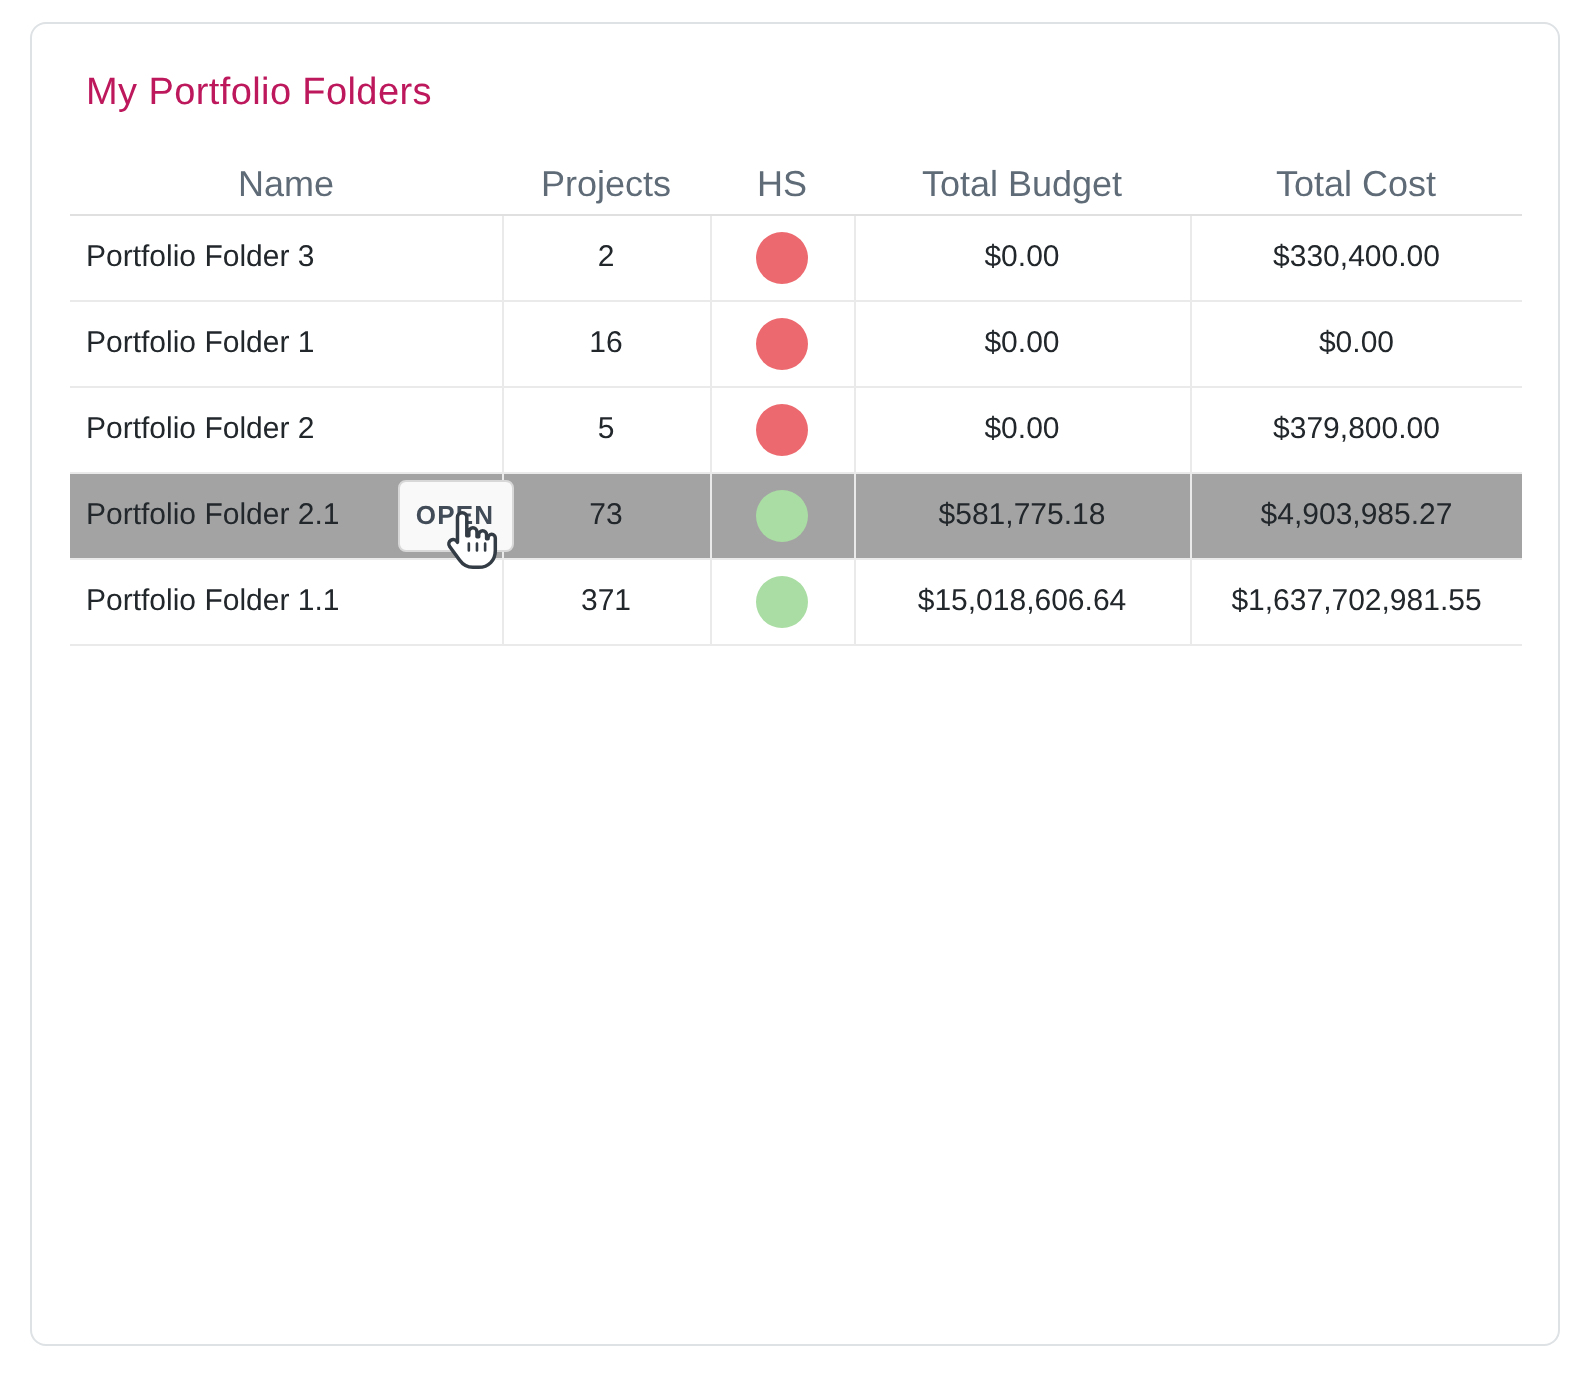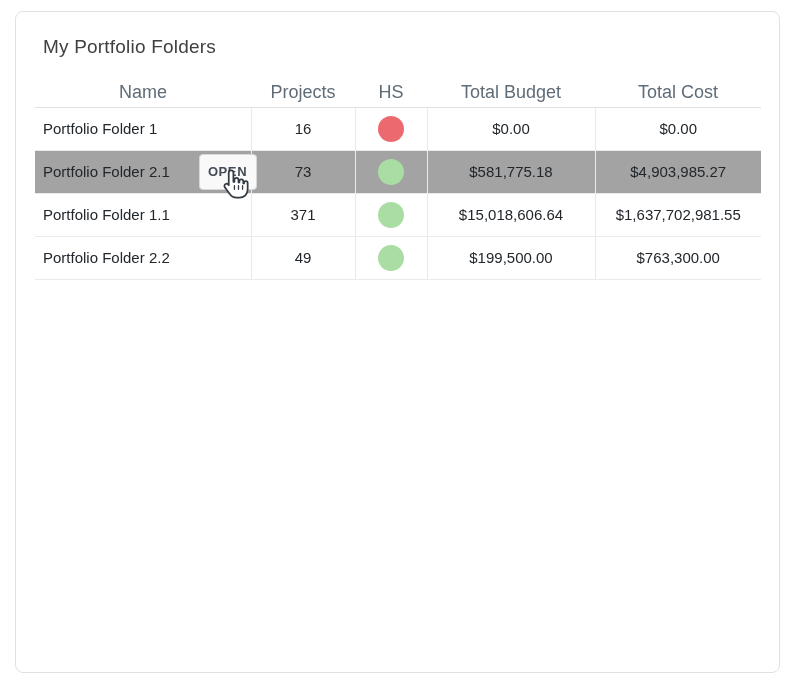--- a/index.html
+++ b/index.html
@@ -16,21 +16,21 @@
     left: 15px; top: 11px;
     width: 765px; height: 662px;
     background: #ffffff;
     border: 1px solid #dee2e5;
     border-radius: 8px;
   }
   .card-title {
     margin: 24px 0 0 27px;
     font-size: 19px;
     font-weight: normal;
-    color: #404040;
+    color: #be185d;
     letter-spacing: 0.2px;
   }
   table.folders {
     border-collapse: collapse;
     table-layout: fixed;
     margin: 21px 0 0 19px;
     width: 726px;
   }
   thead th {
     height: 28px;
@@ -107,25 +107,39 @@
       <tr>
         <th>Name</th>
         <th>Projects</th>
         <th>HS</th>
         <th>Total Budget</th>
         <th>Total Cost</th>
       </tr>
     </thead>
     <tbody>
       <tr>
+        <td class="name">Portfolio Folder 3</td>
+        <td>2</td>
+        <td><span class="dot" data-hs="red"></span></td>
+        <td>$0.00</td>
+        <td>$330,400.00</td>
+      </tr>
+      <tr>
         <td class="name">Portfolio Folder 1</td>
         <td>16</td>
         <td><span class="dot" data-hs="red"></span></td>
         <td>$0.00</td>
         <td>$0.00</td>
+      </tr>
+      <tr>
+        <td class="name">Portfolio Folder 2</td>
+        <td>5</td>
+        <td><span class="dot" data-hs="red"></span></td>
+        <td>$0.00</td>
+        <td>$379,800.00</td>
       </tr>
       <tr class="hovered">
         <td class="name">
           <span>Portfolio Folder 2.1</span>
           <button class="open-btn">OPEN</button>
           <svg class="cursor-hand" width="30" height="32" viewBox="0 0 20 22">
             <path d="M7.3 1.6 C8.2 1.6 8.9 2.3 8.9 3.2 L8.9 9.5 L9.6 9.5 L9.6 8.2 C9.6 7.4 10.25 6.8 11 6.8 C11.75 6.8 12.4 7.4 12.4 8.2 L12.4 9.9 L13 9.9 L13 9.2 C13 8.45 13.6 7.85 14.35 7.85 C15.1 7.85 15.7 8.45 15.7 9.2 L15.7 10.6 L16.2 10.6 L16.2 10.3 C16.2 9.6 16.75 9.05 17.45 9.05 C18.15 9.05 18.7 9.6 18.7 10.3 L18.7 14.6 C18.7 18 16.4 20.4 13 20.4 L11 20.4 C8.8 20.4 7.6 19.6 6.4 17.9 L3 13.2 C2.5 12.5 2.7 11.6 3.4 11.1 C4.1 10.65 5 10.8 5.5 11.5 L5.7 11.8 L5.7 3.2 C5.7 2.3 6.4 1.6 7.3 1.6 Z" fill="#ffffff" stroke="#333b44" stroke-width="1.2" stroke-linejoin="round"></path>
             <path d="M9.6 12.2 L9.6 14.6 M12.4 12.2 L12.4 14.6 M15.2 12.2 L15.2 14.6" fill="none" stroke="#333b44" stroke-width="0.9" stroke-linecap="round"></path>
           </svg>
         </td>
@@ -134,22 +148,15 @@
         <td>$581,775.18</td>
         <td>$4,903,985.27</td>
       </tr>
       <tr>
         <td class="name">Portfolio Folder 1.1</td>
         <td>371</td>
         <td><span class="dot" data-hs="green"></span></td>
         <td>$15,018,606.64</td>
         <td>$1,637,702,981.55</td>
       </tr>
-      <tr>
-        <td class="name">Portfolio Folder 2.2</td>
-        <td>49</td>
-        <td><span class="dot" data-hs="green"></span></td>
-        <td>$199,500.00</td>
-        <td>$763,300.00</td>
-      </tr>
     </tbody>
   </table>
 </div>
 
 </body></html>

